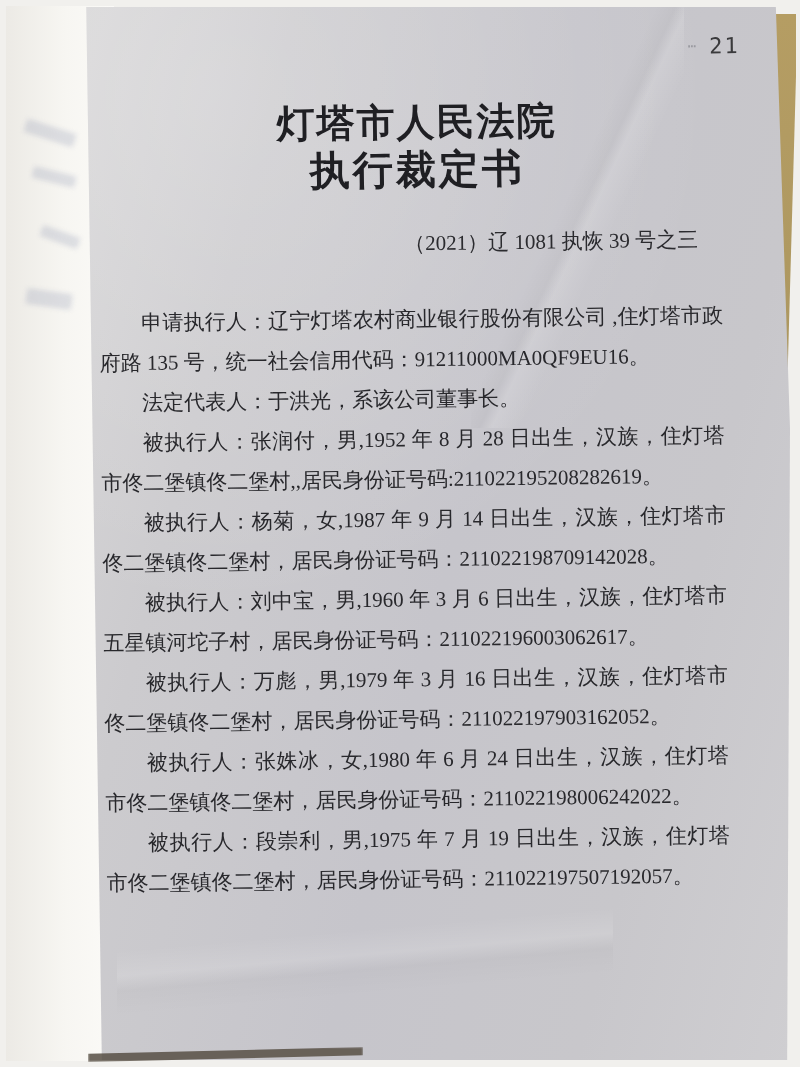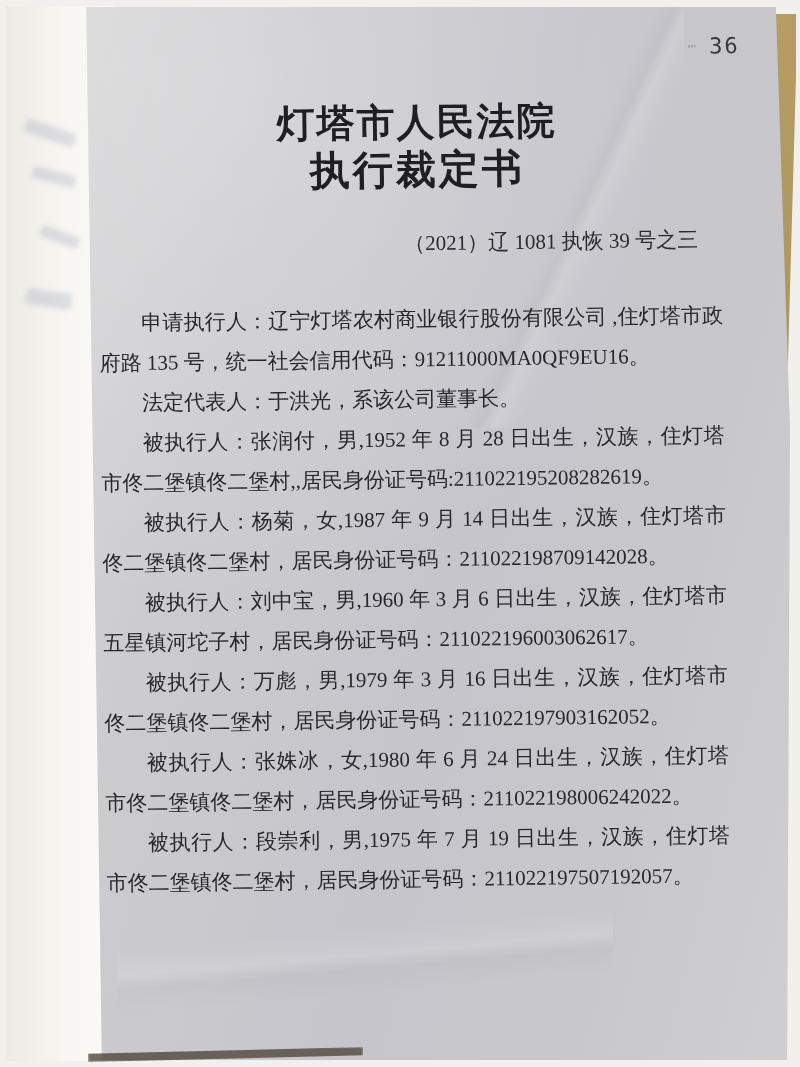--- a/index.html
+++ b/index.html
@@ -159,21 +159,21 @@
 
   <div class="desk-sliver"></div>
 
   <div class="page">
     <div class="crease c1"></div>
     <div class="crease c2"></div>
 
     <div class="content">
 
       <div class="page-number-row">
-        <span class="page-number-marks">⋯</span><span>36</span>
+        <span class="page-number-marks">⋯</span><span>21</span>
       </div>
 
       <div class="title-block">
         <div class="title-line1">灯塔市人民法院</div>
         <div class="title-line2">执行裁定书</div>
       </div>
 
       <div class="case-number">（2021）辽 1081 执恢 39 号之三</div>
 
       <div class="doc-body">

